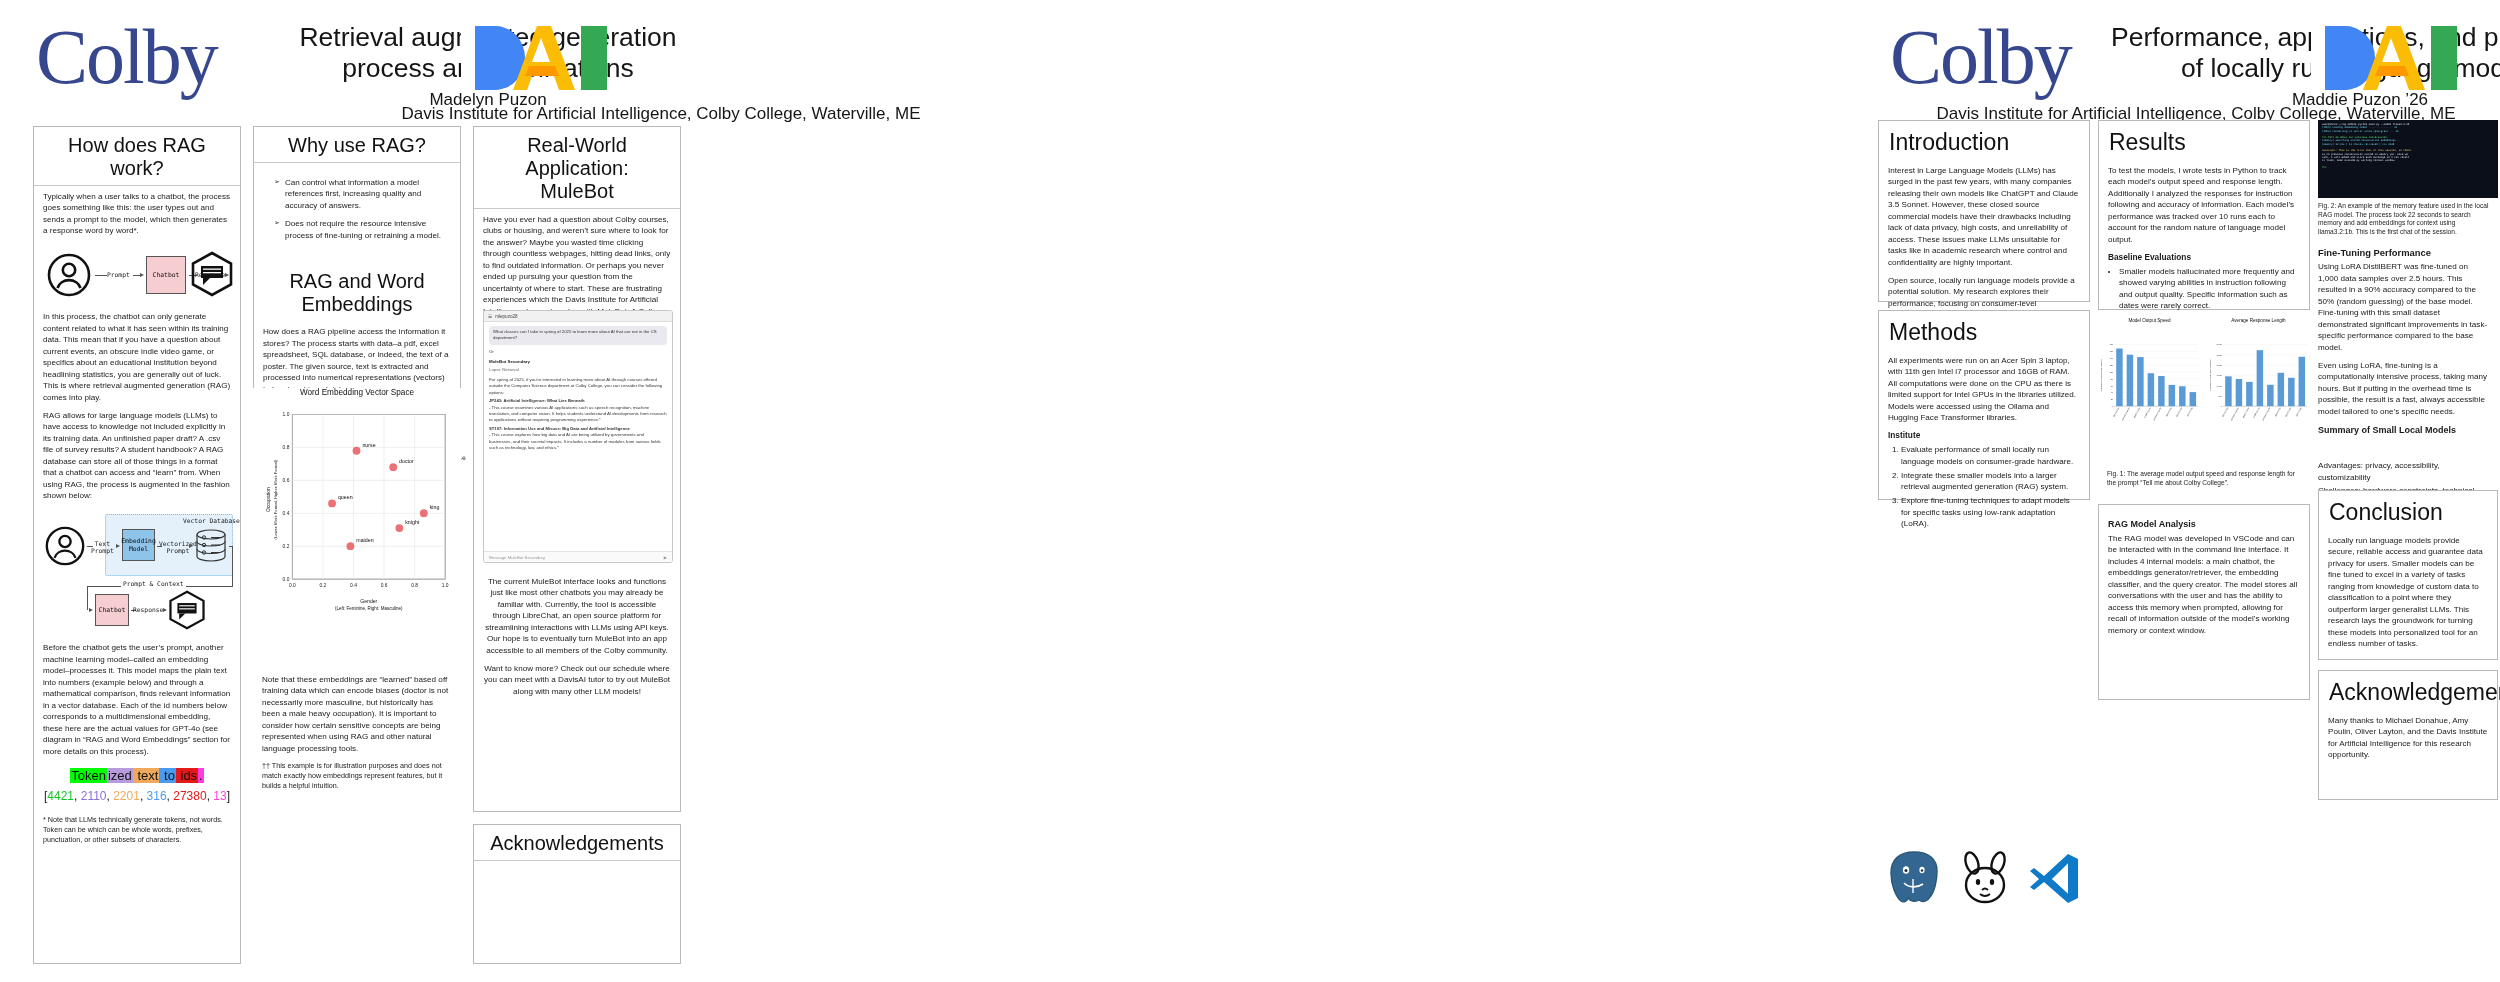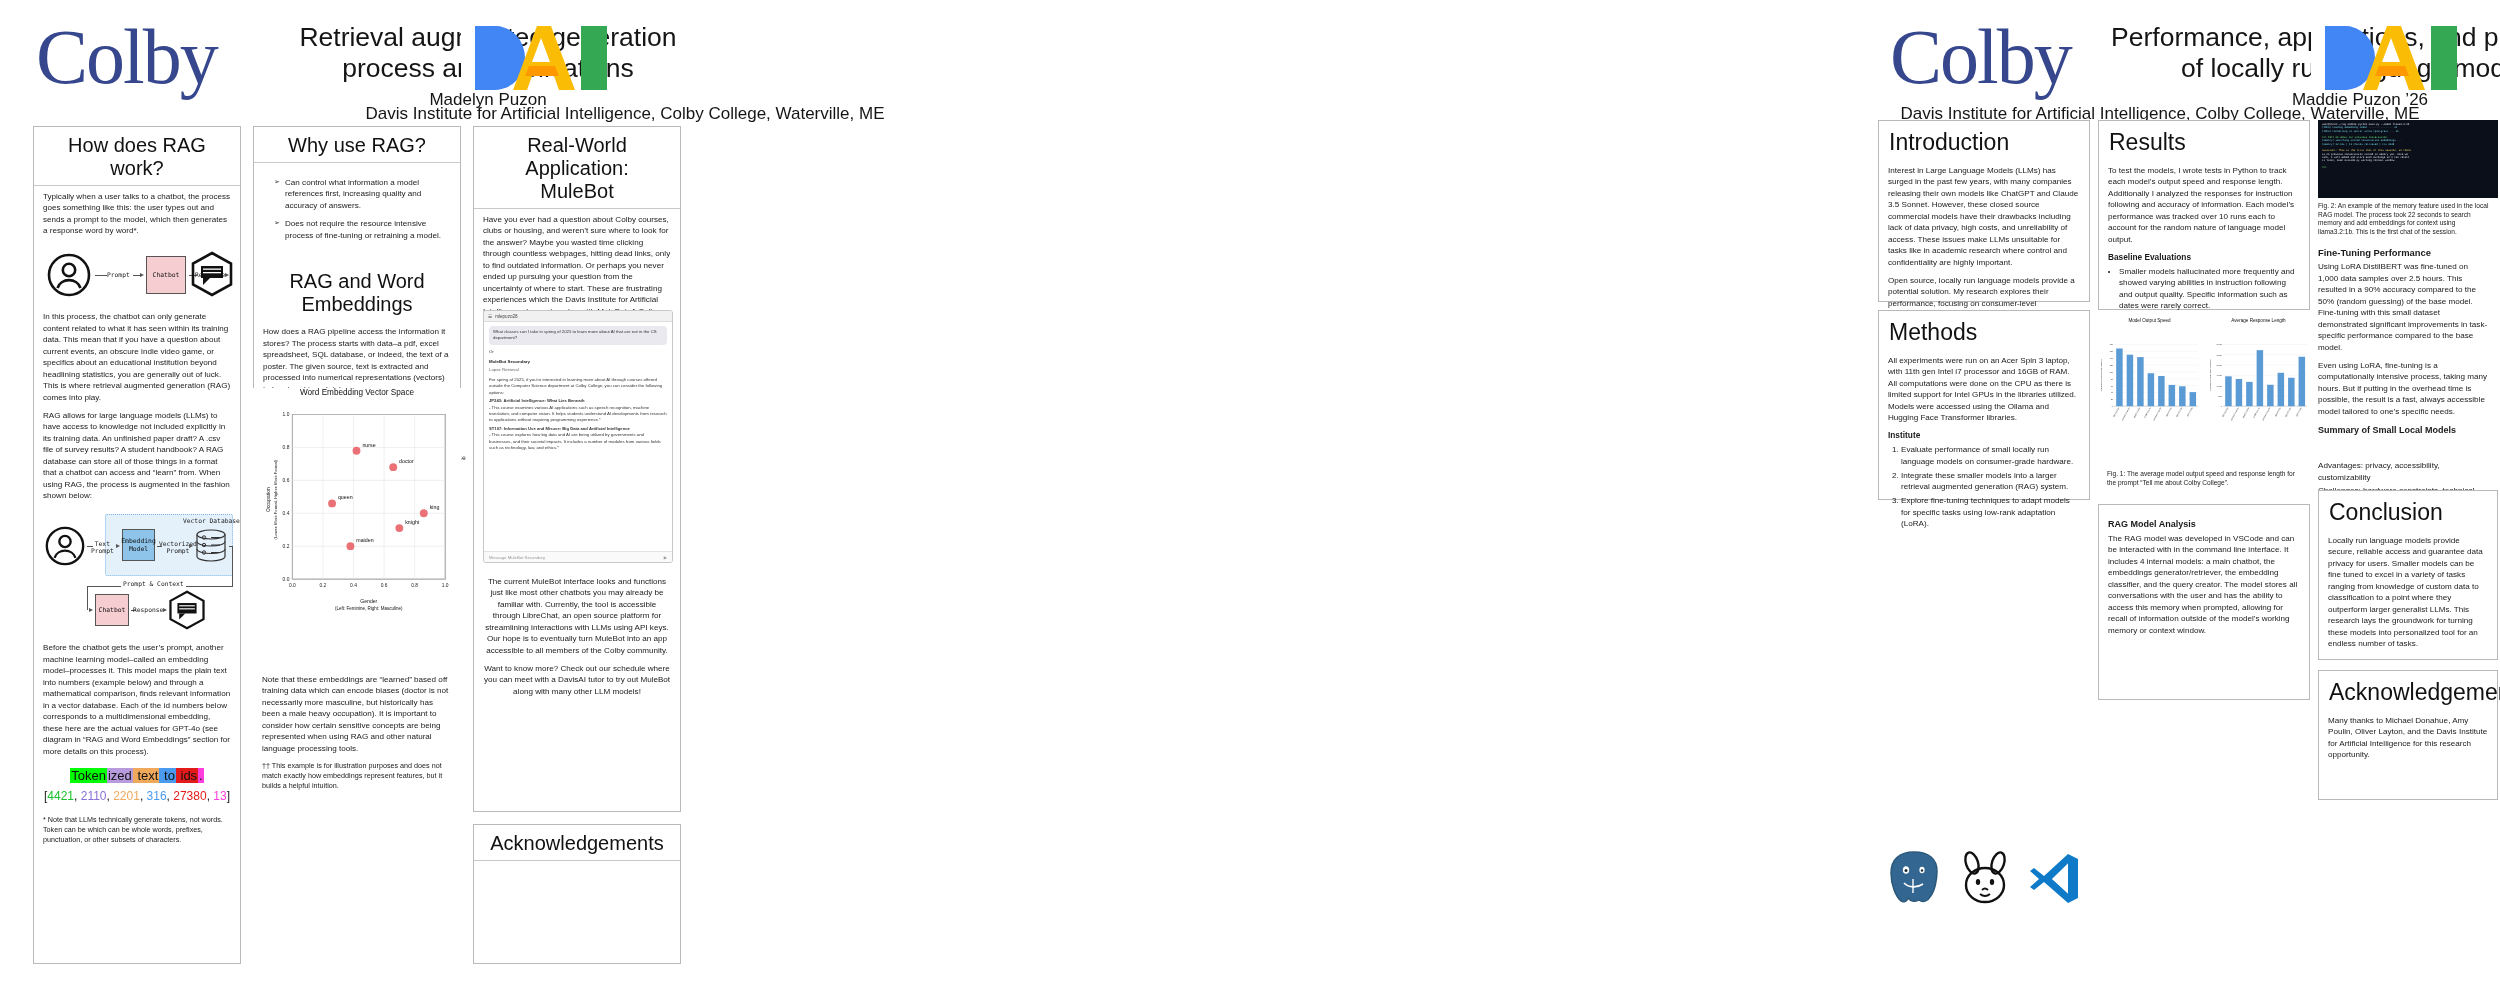--- a/index.html
+++ b/index.html
@@ -11,21 +11,21 @@
   .poster { position:absolute; top:0; height:982px; background:#fff; }
   #poster-left  { left:0px;    width:1250px; }
   #poster-right { left:1250px; width:1250px; }
 
   .hdr { position:relative; height:118px; }
   .colby-logo { position:absolute; font-family:"Liberation Serif", serif;
      color:#36478e; font-size:78px; letter-spacing:-2px; line-height:1; }
   .title-wrap { position:absolute; text-align:center; }
   .p-title { font-size:26.5px; color:#151515; line-height:1.17; font-weight:400; }
   .p-author { font-size:17px; color:#151515; margin-top:6px; }
-  .p-affil  { font-size:17px; color:#151515; margin-top:5px; }
+  .p-affil  { font-size:17px; color:#151515; margin-top:5px;margin-left:36px; }
 
   
   .dai { position:absolute; width:160px; height:72px; }
   .dai svg { width:100%; height:100%; display:block; }
 
   
   .box { position:absolute; background:#fff; border:1px solid #b9b9b9; }
   .box.noborder { border:none; }
   .bx-title { text-align:center; font-size:20px; color:#111; padding:7px 6px 5px;
      line-height:1.15; font-weight:400; }

